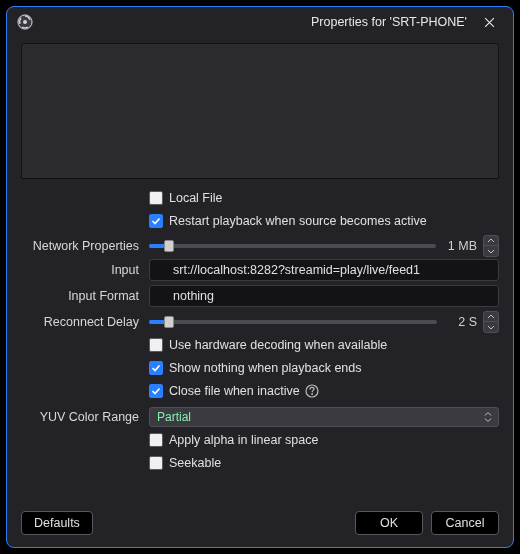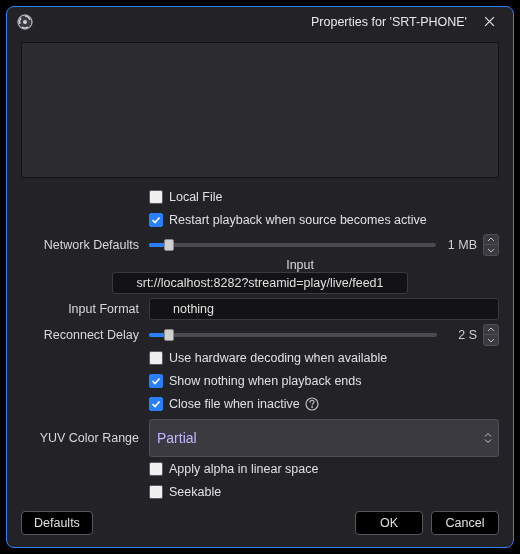--- a/index.html
+++ b/index.html
@@ -70,22 +70,22 @@
   .stepper div{height:11px;display:flex;align-items:center;justify-content:center;color:#bfbfc8;cursor:pointer;}
   .stepper div:first-child{border-bottom:1px solid #4e4e55;}
   
   .txtinput{
     flex:1;height:22px;background:#131316;border:1px solid #3a3a40;border-radius:3px;
     padding:0 23px;display:flex;align-items:center;color:#e0e0e0;font-size:12.5px;
     overflow:hidden;white-space:nowrap;
   }
   
   .select{
-    flex:1;height:38px;background:#3a3a40;border:1px solid #4e4e55;border-radius:3px;
-    padding:0 7px;display:flex;align-items:center;color:#c4b5fd;font-size:14px;
+    flex:1;height:20px;background:#3a3a40;border:1px solid #4e4e55;border-radius:3px;
+    padding:0 7px;display:flex;align-items:center;color:#86efac;font-size:12px;
     position:relative;cursor:pointer;
   }
   .select .chev{
     position:absolute;right:6px;top:50%;transform:translateY(-50%);
     display:flex;flex-direction:column;gap:1px;
   }
   .help-icon{
     width:16px;height:16px;margin-left:4px;display:flex;align-items:center;justify-content:center;
     color:#bbb;cursor:pointer;
   }
@@ -146,21 +146,21 @@
           <span class="chk checked">
             <svg width="10" height="10" viewBox="0 0 10 10">
                 <path d="M1.5 5 L4 7.5 L8.5 2.5" stroke="#fff" stroke-width="1.6" fill="none"></path>
               </svg>
           </span>
           <span class="chk-label">Restart playback when source becomes active</span>
         </div>
       </div>
 
       <div class="row" style="margin-top:2px;">
-        <div class="label-col">Network Defaults</div>
+        <div class="label-col">Network Properties</div>
         <div class="field-col">
           <div class="slider-track">
             <div class="slider-fill" style="width: 7%;"></div>
             <div class="slider-thumb" style="left: 7%;"></div>
           </div>
           <span class="slider-val">1 MB</span>
           <div class="stepper">
             <div>
                 <svg width="8" height="5" viewBox="0 0 8 5">
                   <path d="M1 4 L4 1 L7 4" stroke="currentColor" fill="none"></path>
@@ -168,21 +168,21 @@
               </div>
             <div>
                 <svg width="8" height="5" viewBox="0 0 8 5">
                   <path d="M1 1 L4 4 L7 1" stroke="currentColor" fill="none"></path>
                 </svg>
               </div>
           </div>
         </div>
       </div>
 
-      <div class="row" style="margin-top:1px;flex-direction:column;">
+      <div class="row" style="margin-top:1px;">
         <div class="label-col">Input</div>
         <div class="field-col">
           <div class="txtinput">srt://localhost:8282?streamid=play/live/feed1</div>
         </div>
       </div>
 
       <div class="row" style="margin-top:3px;">
         <div class="label-col">Input Format</div>
         <div class="field-col">
           <div class="txtinput">nothing</div>

